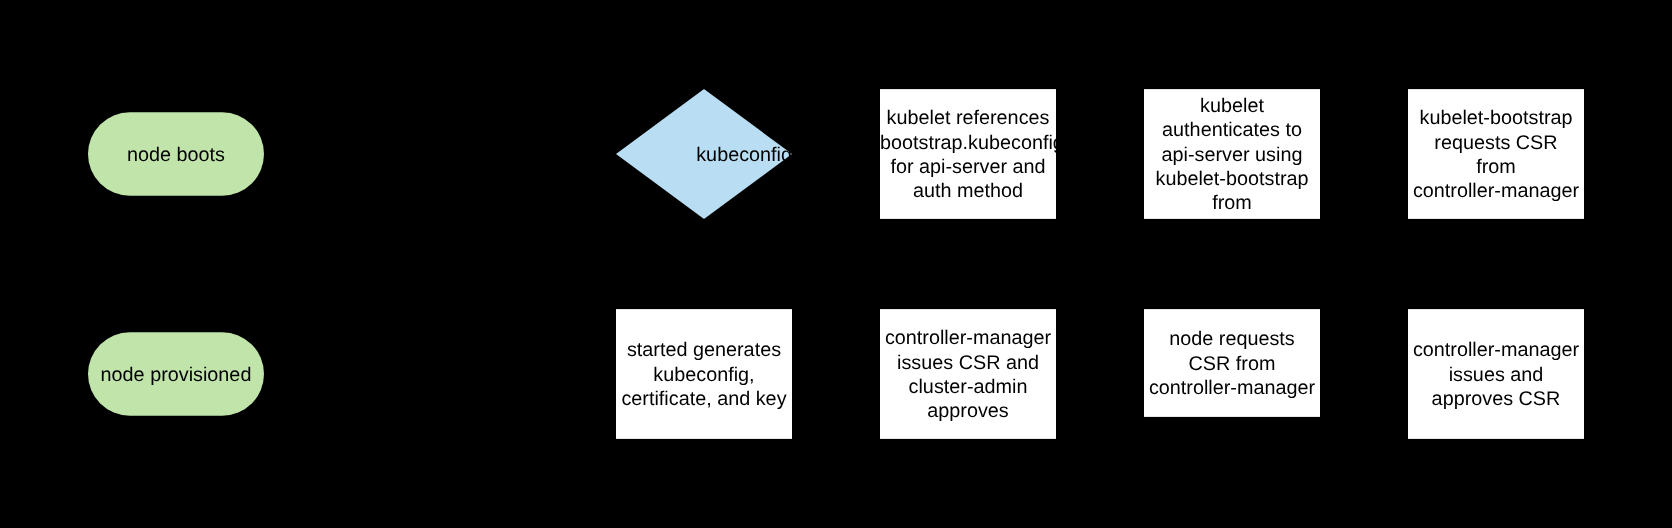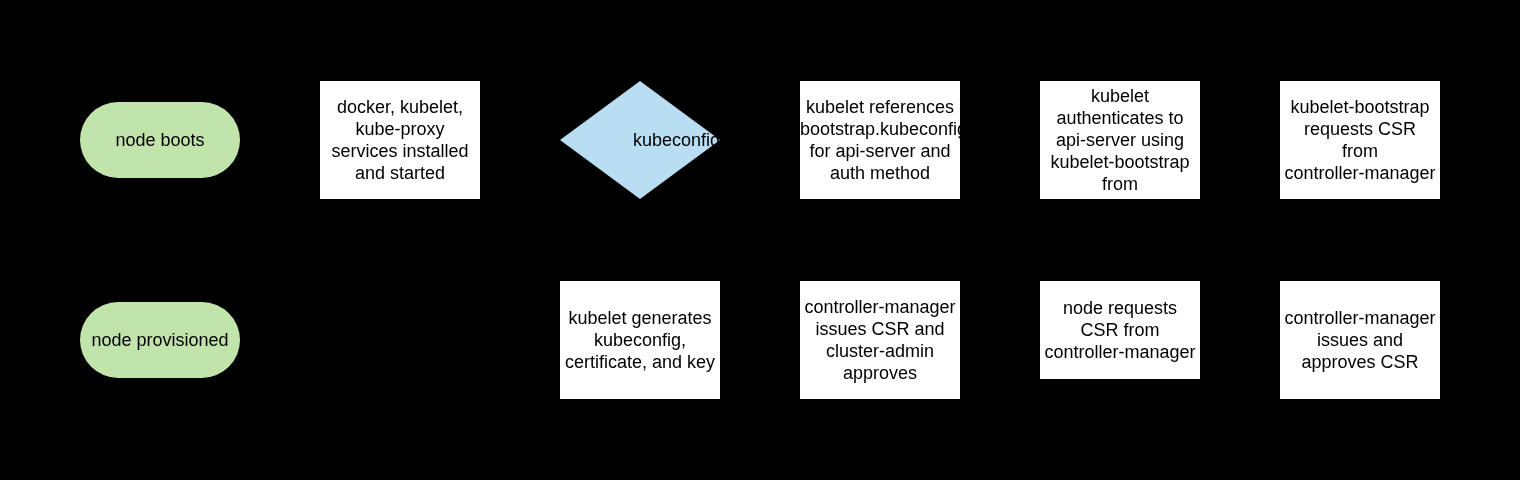--- a/index.html
+++ b/index.html
@@ -53,26 +53,20 @@
 </style>
 </head>
 <body>
 
 <div class="canvas">
 
   <div class="node terminator" style="left:80px; top:102px; width:160px; height:76px;">
     <span class="label">node boots</span>
   </div>
 
-  <div class="node process" style="left:320px; top:81px; width:160px; height:118px;">
-    <span class="label">docker, kubelet,
-kube-proxy
-services installed
-and started</span>
-  </div>
 
   <div class="node decision" style="left:560px; top:81px; width:160px; height:118px;">
     <span class="shape-bg"></span>
     <span class="label">kubeconfig</span>
   </div>
 
   <div class="node process" style="left:800px; top:81px; width:160px; height:118px;">
     <span class="label">kubelet references
 bootstrap.kubeconfig
 for api-server and
@@ -93,21 +87,21 @@
 from
 controller-manager</span>
   </div>
 
   <div class="node terminator" style="left:80px; top:302px; width:160px; height:76px;justify-content:flex-end;">
     <span class="label">node provisioned</span>
   </div>
 
 
   <div class="node process" style="left:560px; top:281px; width:160px; height:118px;">
-    <span class="label">kubelet generates
+    <span class="label">started generates
 kubeconfig,
 certificate, and key</span>
   </div>
 
   <div class="node process" style="left:800px; top:281px; width:160px; height:118px;">
     <span class="label">controller-manager
 issues CSR and
 cluster-admin
 approves</span>
   </div>

